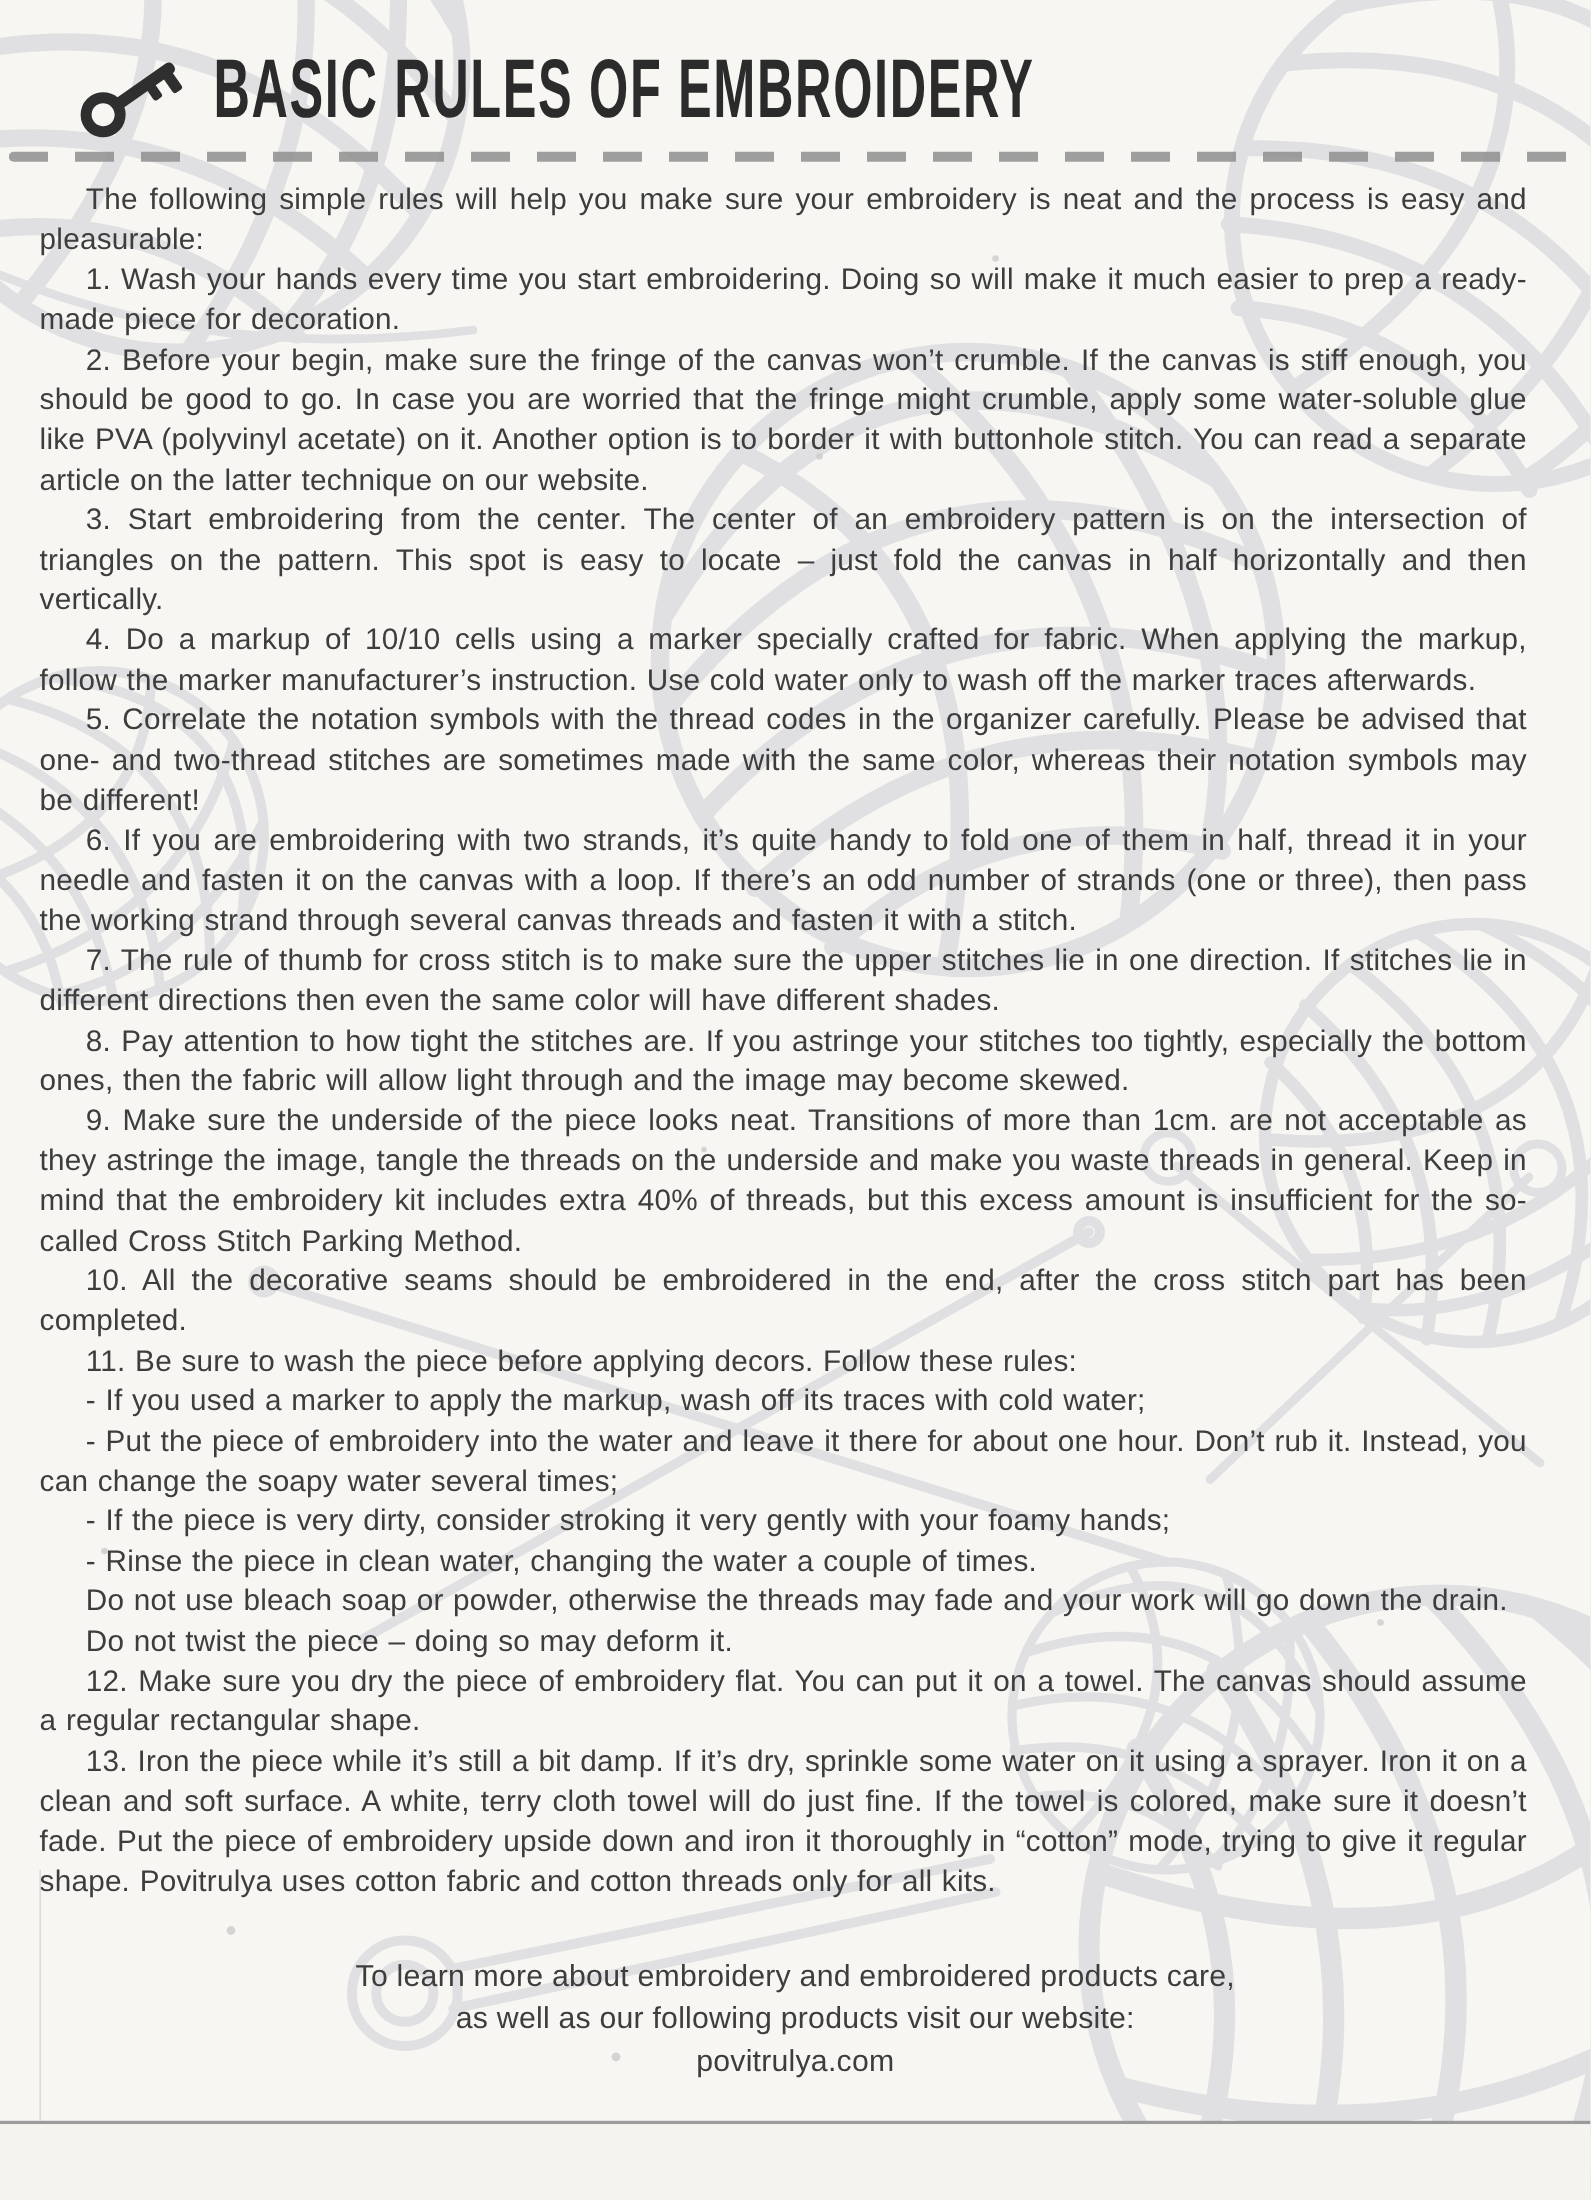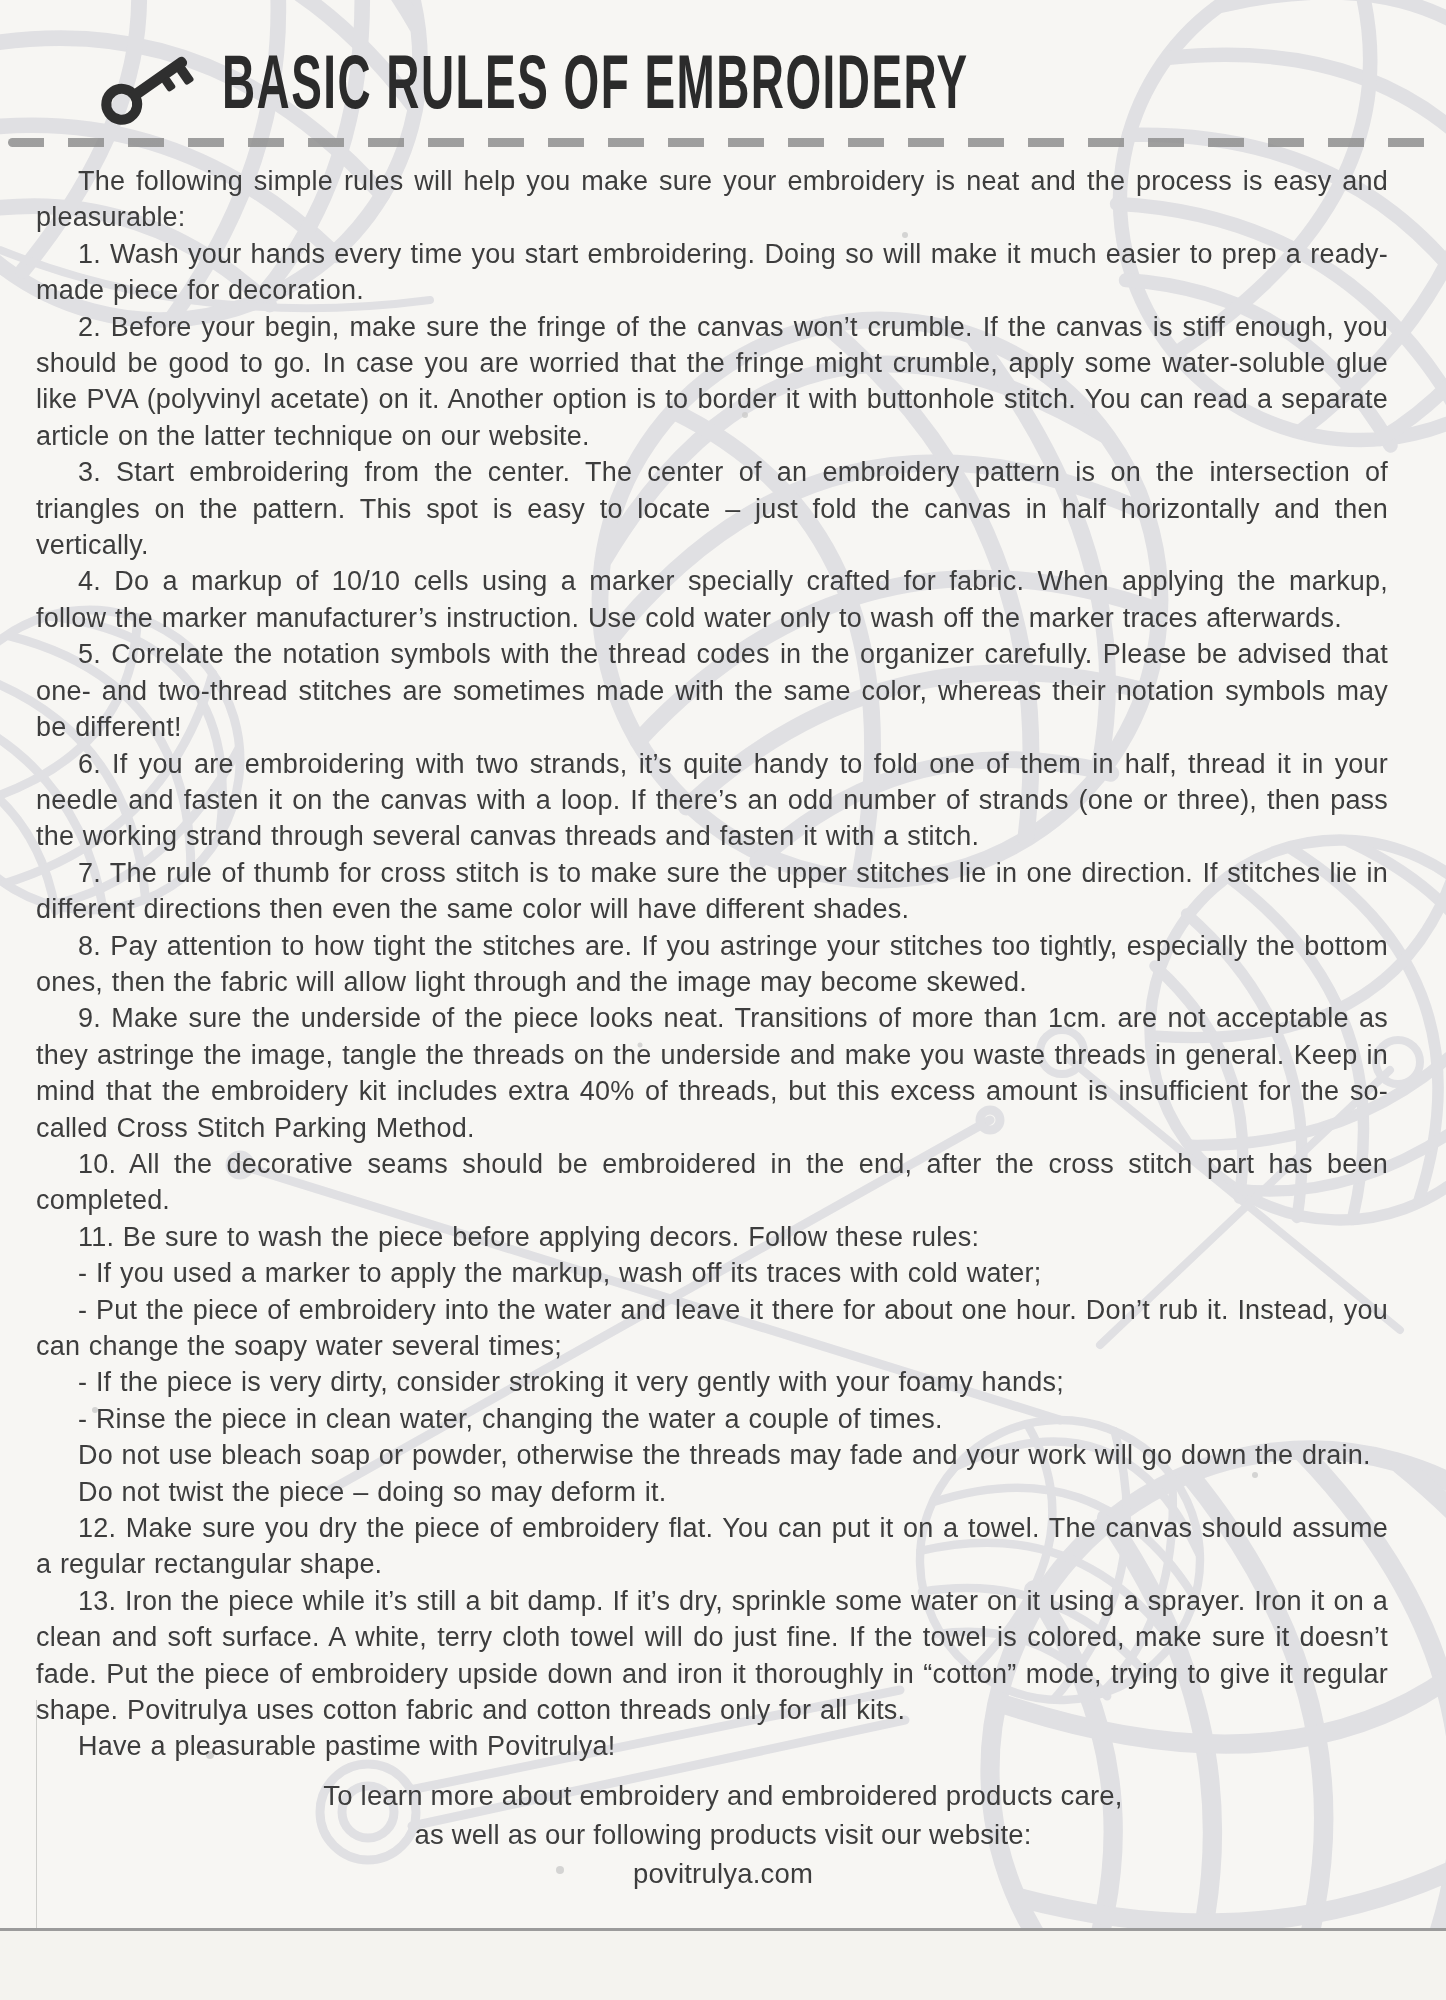--- a/index.html
+++ b/index.html
@@ -17,21 +17,21 @@
     margin:0 auto;
     background:var(--paper);
     overflow:hidden;
     font-family:"Liberation Sans", sans-serif;
     color:var(--ink);
   }
   .bg{position:absolute;left:0;top:0;width:1446px;height:2000px;pointer-events:none;}
   .header{
     position:relative;
     display:flex;align-items:center;
-    padding:34px 58px 0 90px;
+    padding:34px 58px 0 62px;
     height:128px;
   }
   .key{width:118px;height:100px;flex:0 0 auto;margin-top:4px;}
   .title{
     font-size:62px;
     font-weight:700;
     letter-spacing:2px;
     color:var(--title);
     white-space:nowrap;
     transform:scale(0.74,1.22);
@@ -171,21 +171,20 @@
         <p>10. All the decorative seams should be embroidered in the end, after the cross stitch part has been completed.</p>
         <p>11. Be sure to wash the piece before applying decors. Follow these rules:</p>
         <p>- If you used a marker to apply the markup, wash off its traces with cold water;</p>
         <p>- Put the piece of embroidery into the water and leave it there for about one hour. Don’t rub it. Instead, you can change the soapy water several times;</p>
         <p>- If the piece is very dirty, consider stroking it very gently with your foamy hands;</p>
         <p>- Rinse the piece in clean water, changing the water a couple of times.</p>
         <p>Do not use bleach soap or powder, otherwise the threads may fade and your work will go down the drain.</p>
         <p>Do not twist the piece – doing so may deform it.</p>
         <p>12. Make sure you dry the piece of embroidery flat. You can put it on a towel. The canvas should assume a regular rectangular shape.</p>
         <p>13. Iron the piece while it’s still a bit damp. If it’s dry, sprinkle some water on it using a sprayer. Iron it on a clean and soft surface. A white, terry cloth towel will do just fine. If the towel is colored, make sure it doesn’t fade. Put the piece of embroidery upside down and iron it thoroughly in “cotton” mode, trying to give it regular shape. Povitrulya uses cotton fabric and cotton threads only for all kits.</p>
-        <p>Have a pleasurable pastime with Povitrulya!</p>
       </div>
   </main>
 
   <footer class="footer">
     <p>To learn more about embroidery and embroidered products care,</p>
     <p>as well as our following products visit our website:</p>
     <p>povitrulya.com</p>
   </footer>
 
   <div class="edge-mark"></div>

